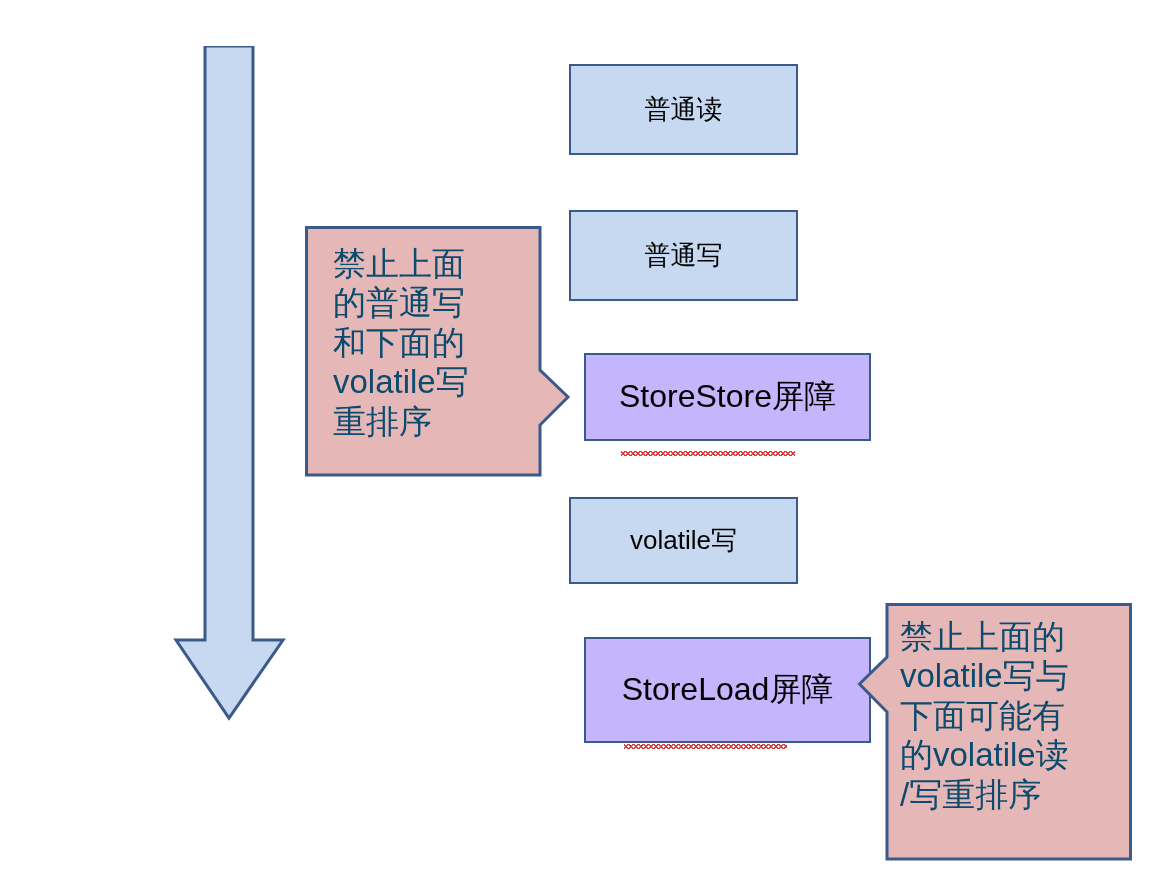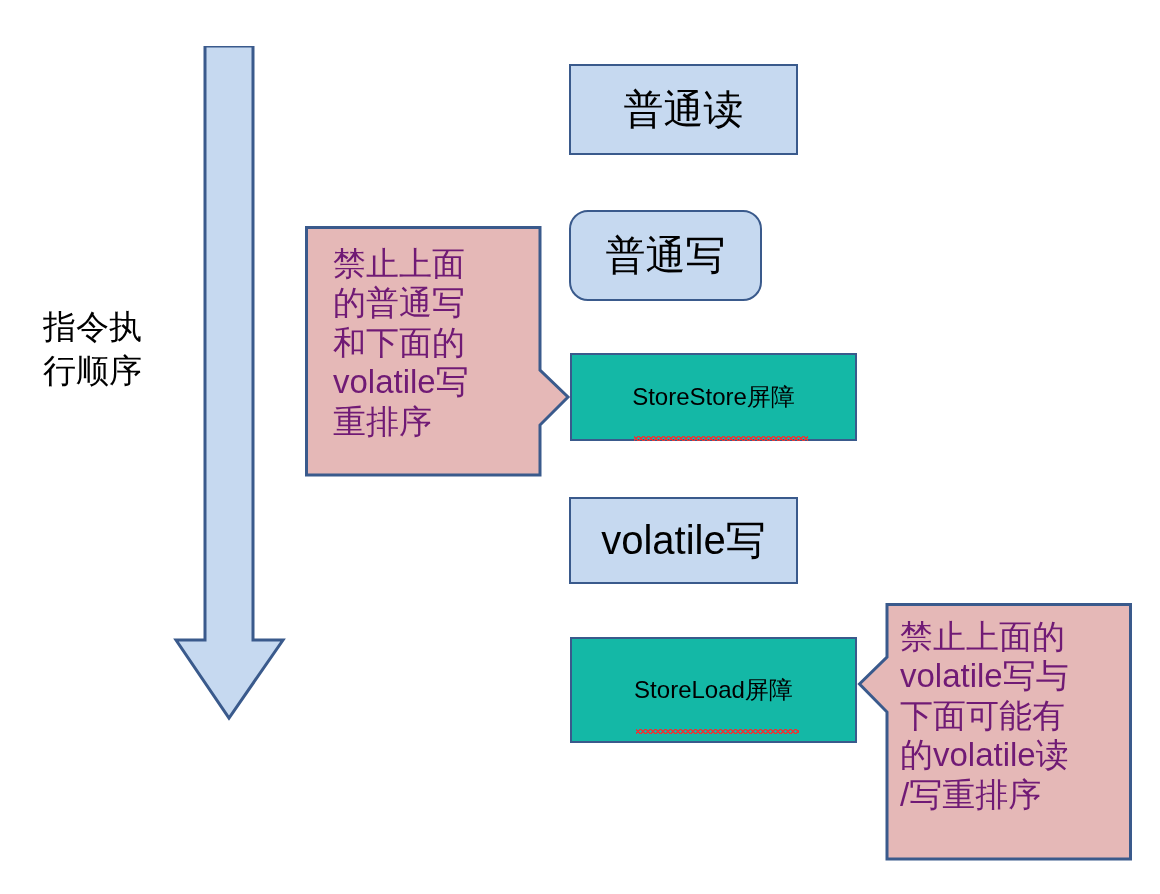--- a/index.html
+++ b/index.html
@@ -32,28 +32,29 @@
     text-align: center;
     line-height: 1.18;
     color: #000;
     white-space: pre-line;
   }
 
   
   .op-box {
     background: #C6D9F0;
     border: 2px solid #3A5A8C;
-    font-size: 40px;
+    font-size: 26px;
   }
 
   
   .barrier-box {
-    background: #14b8a6;
+    background: #c4b5fd;
     border: 2px solid #3A5A8C;
-    font-size: 24px;
+    font-size: 32px;
+    margin-left: 14px;
   }
   .barrier-label {
     position: relative;
     display: inline-block;
   }
   .spell-underline {
     position: absolute;
     left: 0;
     bottom: -2px;
     height: 5px;
@@ -74,21 +75,21 @@
     position: absolute;
     left: 0;
     top: 0;
     overflow: visible;
   }
   .callout-text {
     position: absolute;
     box-sizing: border-box;
     font-size: 33px;
     line-height: 1.195;
-    color: #701a75;
+    color: #0c4a6e;
     white-space: pre-line;
     text-align: left;
   }
 
   
   .axis-label {
     position: absolute;
     font-size: 33px;
     line-height: 1.33;
     text-align: left;
@@ -109,28 +110,26 @@
 <body>
 
 <div id="canvas">
 
   <div id="flow-arrow">
     <svg width="125" height="676" viewBox="0 0 125 676" xmlns="http://www.w3.org/2000/svg">
       <polygon points="35,0 83,0 83,594 113,594 59,672 6,594 35,594" fill="#C6D9F0" stroke="#3A5A8C" stroke-width="3" stroke-linejoin="miter"></polygon>
     </svg>
   </div>
 
-  <div class="axis-label" style="left:43px; top:305px; width:150px;">指令执
-行顺序</div>
 
   <div class="node op-box" style="left:569px; top:64px; width:229px; height:91px;">
     <span>普通读</span>
   </div>
 
-  <div class="node op-box" style="left:569px; top:210px; width:193px; height:91px;border-radius:19px;">
+  <div class="node op-box" style="left:569px; top:210px; width:229px; height:91px;">
     <span>普通写</span>
   </div>
 
   <div class="node barrier-box" style="left:570px; top:353px; width:287px; height:88px;">
     <span class="barrier-label">
       <span>StoreStore屏障</span>
       <span class="spell-underline" style="width:174px; left:2px;"></span>
     </span>
   </div>
 

